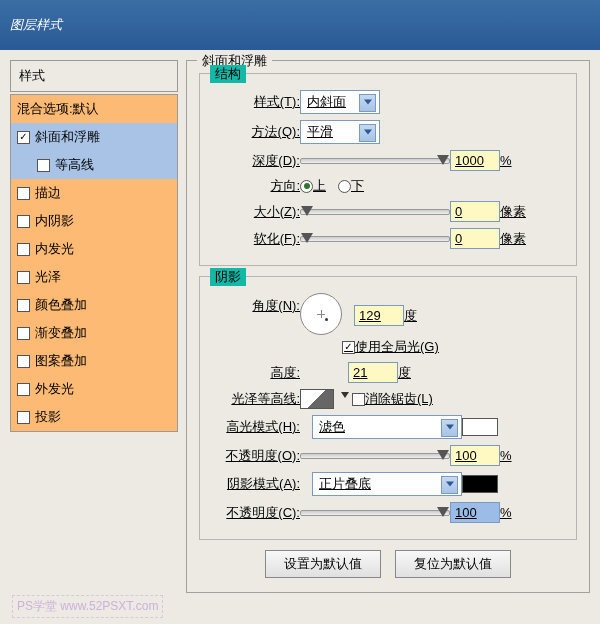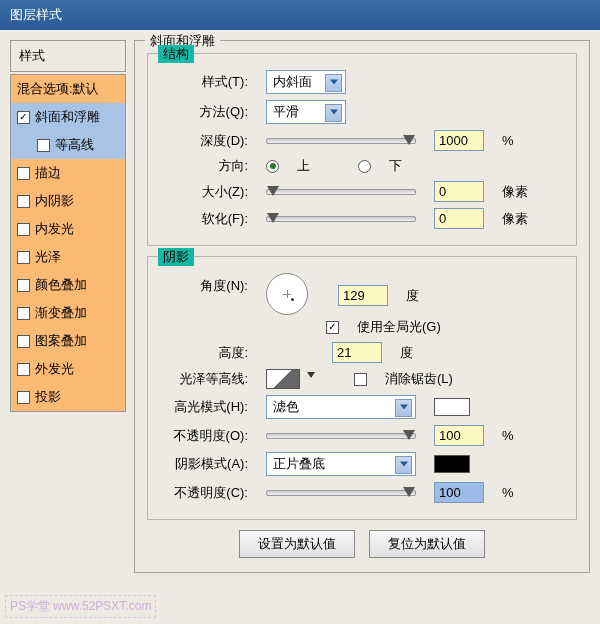--- a/index.html
+++ b/index.html
@@ -1,35 +1,35 @@
 <!DOCTYPE html>
 <html><head>
 <meta charset="utf-8">
 <style>
 * { box-sizing: border-box; margin: 0; padding: 0; font-family: "Microsoft YaHei", SimSun, sans-serif; font-size: 13px; }
 body { background: #eceae3; }
-.title-bar { background: linear-gradient(#3a6ea5, #2a5a95); color: #fff; padding: 6px 10px; font-size: 14px; }
+.title-bar { background: linear-gradient(#3a6ea5, #2a5a95); color: #fff; padding: 16px 10px; font-size: 14px; font-style: italic; }
 .dialog-body { display: flex; padding: 10px; gap: 8px; }
-.left-panel { width: 116px; }
+.left-panel { width: 168px; }
 .panel-header { border: 1px solid #999; padding: 6px 8px; background: #eceae3; margin-bottom: 2px; }
 .style-list { border: 1px solid #999; background: #fdba74; }
 .list-item { padding: 5px 6px; display: flex; align-items: center; gap: 5px; cursor: pointer; }
 .list-item.selected { background: #a8c3e6; }
 .list-item.indent { padding-left: 26px; text-align: center; }
 .checkbox { width: 13px; height: 13px; border: 1px solid #555; background: #fff; display: inline-flex; align-items: center; justify-content: center; font-size: 10px; flex-shrink: 0; }
 .checkbox.checked::after { content: "✓"; color: #000; line-height: 1; }
 .right-panel { flex: 1; }
 .fieldset { border: 1px solid #a0a0a0; padding: 12px 12px 14px 12px; margin-bottom: 10px; position: relative; background: #eceae3; }
 .fieldset-legend { position: absolute; top: -9px; left: 10px; background: #eceae3; padding: 0 5px; }
 .subgroup { border: 1px solid #b5b5b5; padding: 10px; margin-bottom: 10px; position: relative; }
 .sub-legend { position: absolute; top: -9px; left: 10px; background: #14b8a6; padding: 0 5px; }
-.form-row { display: flex; align-items: center; margin: 6px 0; gap: 18px; }
+.form-row { display: flex; align-items: center; margin: 6px 0; gap: 0; text-decoration: underline; }
 .form-label { width: 90px; text-align: right; }
 .select { border: 1px solid #7a9ac0; background: #fff; padding: 2px 22px 2px 6px; position: relative; display: inline-block; min-width: 80px; }
-.select.wide { min-width: 150px; }
+.select.wide { min-width: 150px; margin-left: 12px; }
 .select::after { content: ""; position: absolute; right: 3px; top: 3px; width: 15px; height: calc(100% - 6px); background: linear-gradient(#c7d8f0, #a8c3e6); border: 1px solid #7a9ac0; }
 .select .arrow { position: absolute; right: 7px; top: 50%; transform: translateY(-50%); width: 0; height: 0; border-left: 4px solid transparent; border-right: 4px solid transparent; border-top: 5px solid #2a5a95; z-index: 1; }
 .slider { flex: 1; height: 6px; background: linear-gradient(#ccc, #eee); border: 1px solid #999; border-radius: 2px; max-width: 150px; position: relative; }
 .slider .thumb { position: absolute; top: -4px; width: 0; height: 0; border-left: 6px solid transparent; border-right: 6px solid transparent; border-top: 10px solid #555; }
 .num-input { width: 50px; border: 1px solid #7a9ac0; padding: 2px 4px; background: #fef9c3; text-align: left; }
 .num-input.sel { background: #9bbce6; }
 .unit { width: 35px; }
 .radio { width: 13px; height: 13px; border: 1px solid #555; border-radius: 50%; background: #fff; display: inline-flex; align-items: center; justify-content: center; }
 .radio.checked::after { content: ""; width: 6px; height: 6px; background: #2b7a2b; border-radius: 50%; }
 .angle-dial { width: 42px; height: 42px; border: 1px solid #888; border-radius: 50%; background: #fff; position: relative; }
@@ -38,21 +38,21 @@
 .angle-dial .cross::before, .angle-dial .cross::after { content: ""; position: absolute; background: #888; }
 .angle-dial .cross::before { width: 8px; height: 1px; top: 4px; }
 .angle-dial .cross::after { width: 1px; height: 8px; left: 4px; }
 .contour-preview { width: 34px; height: 20px; border: 1px solid #555; background: linear-gradient(135deg, #fff 49%, #666 50%); position: relative; }
 .contour-preview .dd { position: absolute; right: -16px; top: 2px; width: 0; height: 0; border-left: 4px solid transparent; border-right: 4px solid transparent; border-top: 6px solid #333; }
 .color-swatch { width: 36px; height: 18px; border: 1px solid #555; }
 .color-swatch.white { background: #fff; }
 .color-swatch.black { background: #000; }
 .button-row { display: flex; justify-content: center; gap: 14px; margin-top: 8px; }
 .btn { border: 1px solid #888; background: linear-gradient(#f8f8f8, #e0e0e0); padding: 4px 18px; cursor: pointer; }
-.watermark { position: fixed; left: 5px; bottom: 6px; color: #c9a7d9; font-size: 12px; opacity: 0.85; border: 1px dashed rgba(200,150,220,0.5); padding: 2px 4px; }
+.watermark { position: fixed; left: 12px; bottom: 6px; color: #c9a7d9; font-size: 12px; opacity: 0.85; border: 1px dashed rgba(200,150,220,0.5); padding: 2px 4px; }
 </style>
 </head>
 <body>
 
 <div class="title-bar">
   <span>图层样式</span>
 </div>
 
 <div class="dialog-body">
   <div class="left-panel">

